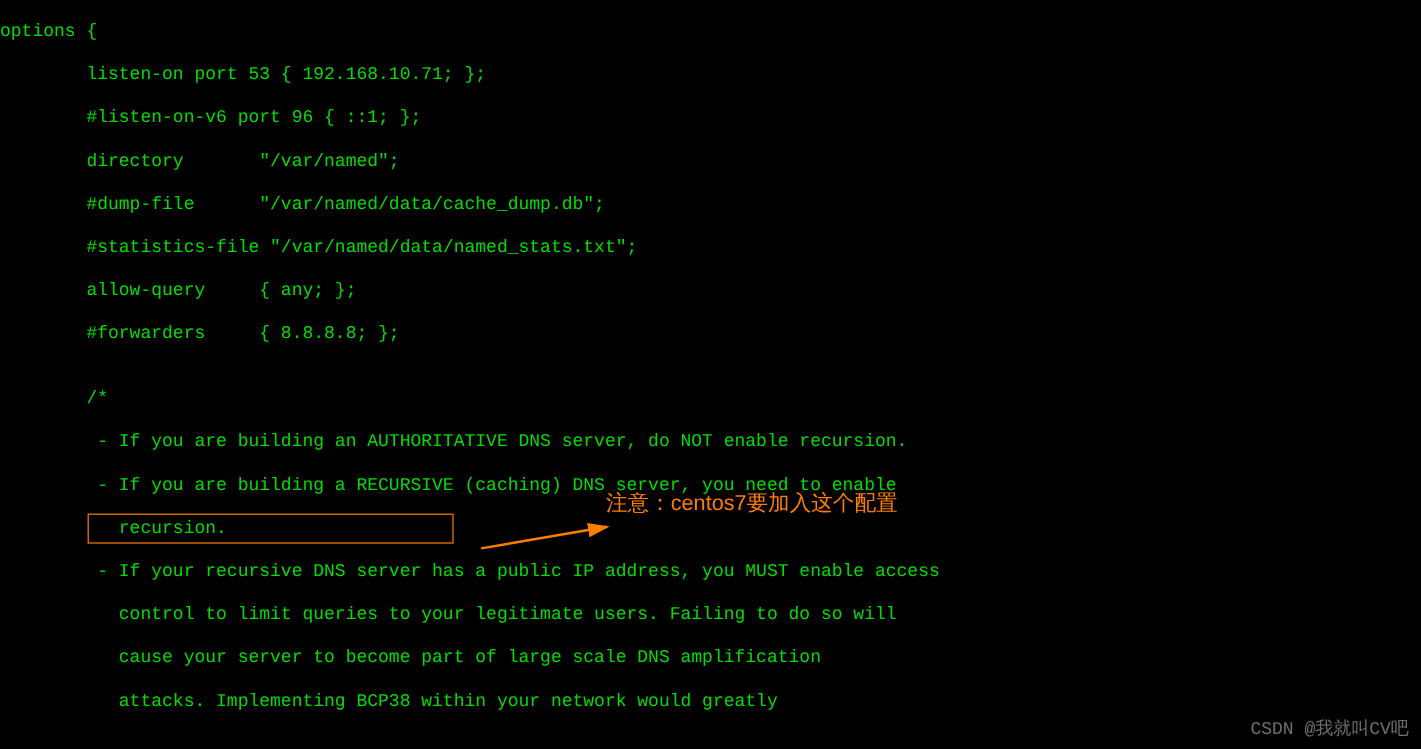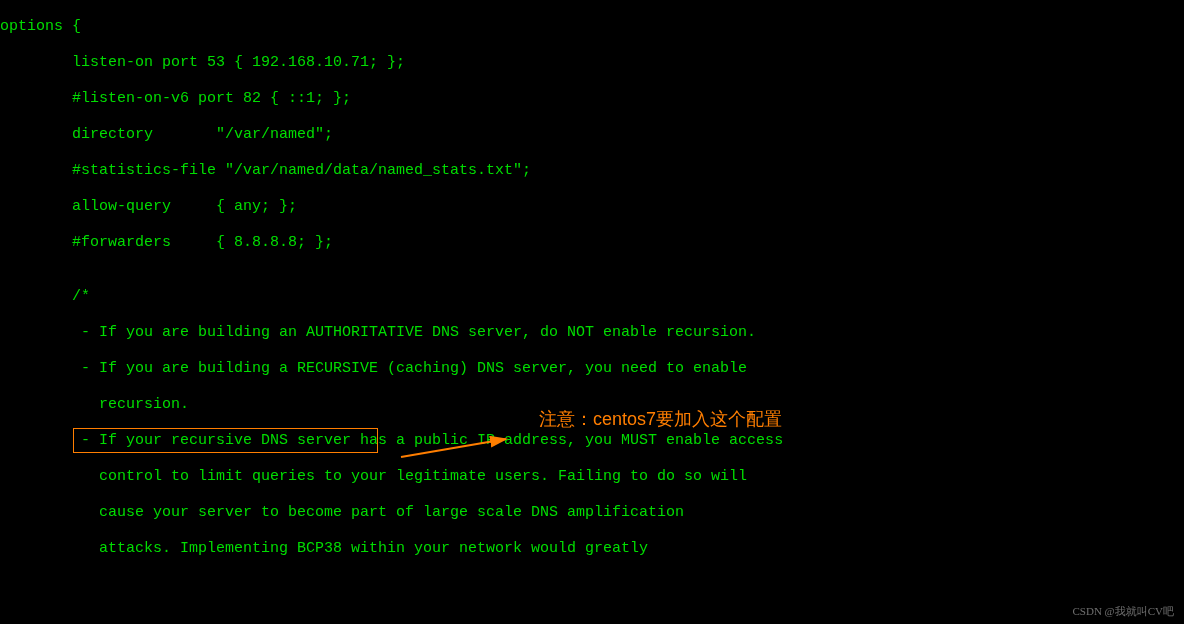--- a/index.html
+++ b/index.html
@@ -39,35 +39,36 @@
     font-family: "Microsoft YaHei", Arial, sans-serif;
     font-size: 18px;
     line-height: 1.5;
     white-space: normal;
   }
   .watermark {
     position: absolute;
     right: 10px;
     bottom: 6px;
     color: rgba(220,220,220,0.5);
-    font-family: Liberation Serif, serif;
-    font-size: 11px;
+    font-family: Liberation Mono, monospace;
+    font-size: 15px;
     white-space: nowrap;
   }
 </style>
 </head>
 <body>
 
 
 
 <div class="code-area">
 <span class="line">options {</span>
 <span class="line">        listen-on port 53 { 192.168.10.71; };</span>
-<span class="line">        #listen-on-v6 port 82 { ::1; };</span>
+<span class="line">        #listen-on-v6 port 96 { ::1; };</span>
 <span class="line">        directory       "/var/named";</span>
+<span class="line">        #dump-file      "/var/named/data/cache_dump.db";</span>
 <span class="line">        #statistics-file "/var/named/data/named_stats.txt";</span>
 <span class="line">        allow-query     { any; };</span>
 <span class="line">        #forwarders     { 8.8.8.8; };</span>
 <span class="line"></span>
 <span class="line">        /*</span>
 <span class="line">         - If you are building an AUTHORITATIVE DNS server, do NOT enable recursion.</span>
 <span class="line">         - If you are building a RECURSIVE (caching) DNS server, you need to enable</span>
 <span class="line">           recursion.</span>
 <span class="line">         - If your recursive DNS server has a public IP address, you MUST enable access</span>
 <span class="line">           control to limit queries to your legitimate users. Failing to do so will</span>
@@ -97,20 +98,20 @@
   <svg width="120" height="30">
     <defs>
       <marker id="ah" markerWidth="10" markerHeight="10" refX="8" refY="3" orient="auto">
         <path d="M0,0 L9,3 L0,6 Z" fill="#ff7e00"></path>
       </marker>
     </defs>
     <line x1="5" y1="25" x2="110" y2="7" stroke="#ff7e00" stroke-width="2" marker-end="url(#ah)"></line>
   </svg>
 </div>
 
-<div class="annotation" style="left:505px; top:406px; width:350px;margin-left:34px;">
+<div class="annotation" style="left:505px; top:406px; width:350px;">
   <div>注意：centos7要加入这个配置</div>
 </div>
 
 <div class="watermark">CSDN @我就叫CV吧</div>
 
 
 
 
 </body></html>

